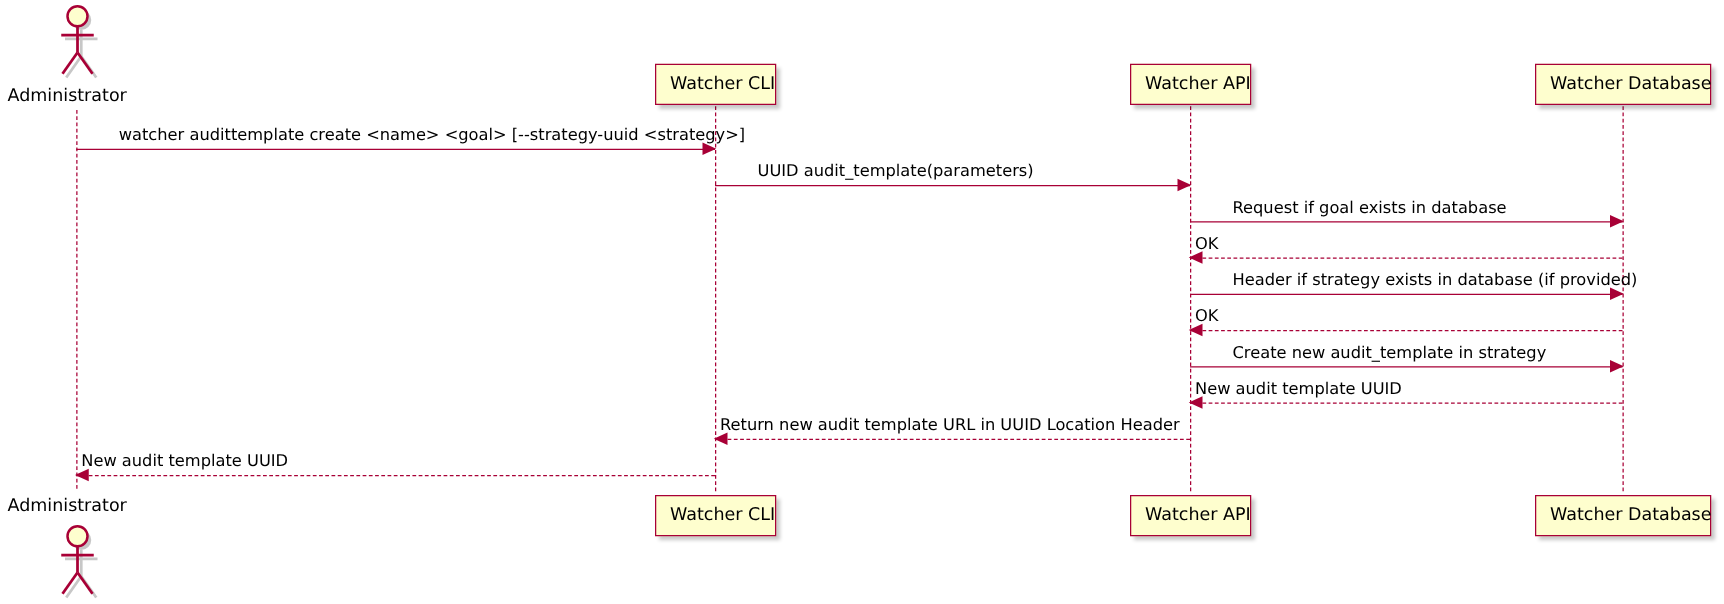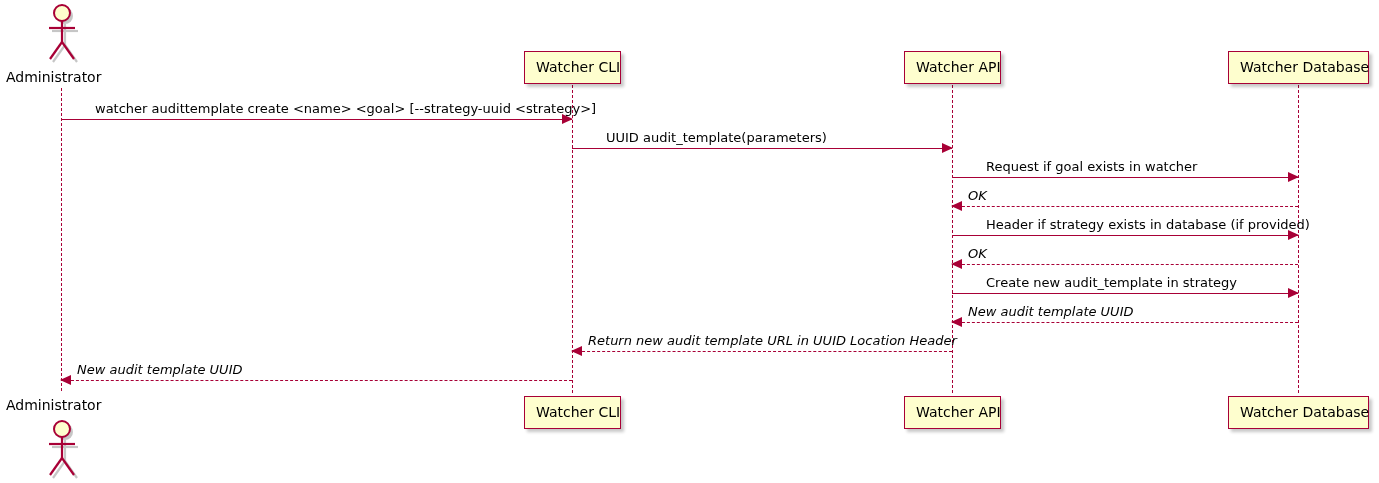--- a/index.html
+++ b/index.html
@@ -91,21 +91,21 @@
   }
   .msg .label {
     position: absolute;
     bottom: 4px;
     font-size: 13px;
     color: #000000;
     white-space: nowrap;
     line-height: 1;
   }
   .msg.right .label { left: 5px; margin-left: 29px; }
-  .msg.left  .label { left: 16px; font-style: italic; }
+  .msg.left  .label { left: 4px; }
 </style>
 </head>
 <body>
 
 <div id="diagram">
 
   <div class="lifeline" style="left:61px; top:88px; height:303px;"></div>
   <div class="lifeline" style="left:572px; top:85px; height:308px;"></div>
   <div class="lifeline" style="left:952px; top:85px; height:308px;"></div>
   <div class="lifeline" style="left:1298px; top:85px; height:308px;"></div>
@@ -144,21 +144,21 @@
 
   <div class="msg right" style="left:572px; top:148px; width:380px;">
     <div class="line"></div>
     <div class="head"></div>
     <div class="label">UUID audit_template(parameters)</div>
   </div>
 
   <div class="msg right" style="left:952px; top:177px; width:346px;">
     <div class="line"></div>
     <div class="head"></div>
-    <div class="label">Request if goal exists in watcher</div>
+    <div class="label">Request if goal exists in database</div>
   </div>
 
   <div class="msg left dashed" style="left:952px; top:206px; width:346px;">
     <div class="line"></div>
     <div class="head"></div>
     <div class="label">OK</div>
   </div>
 
   <div class="msg right" style="left:952px; top:235px; width:346px;">
     <div class="line"></div>

